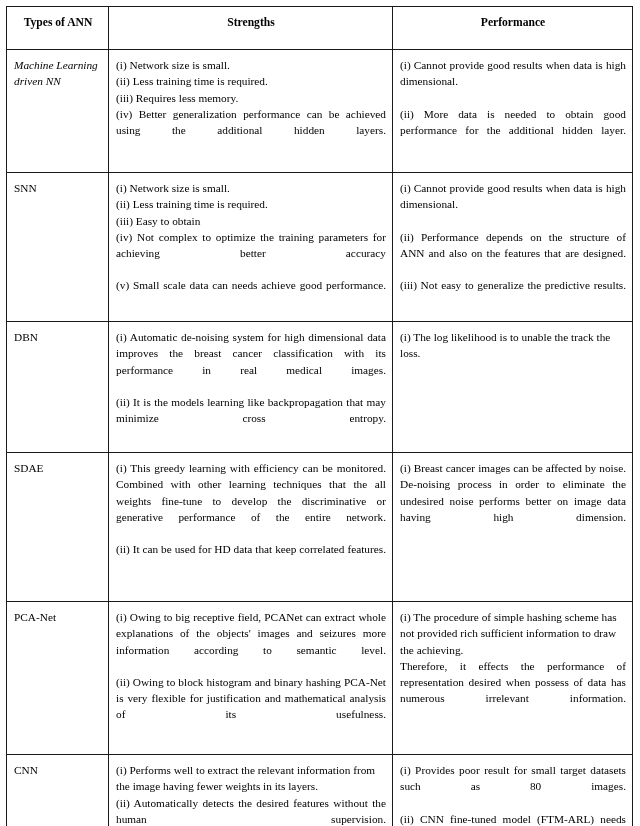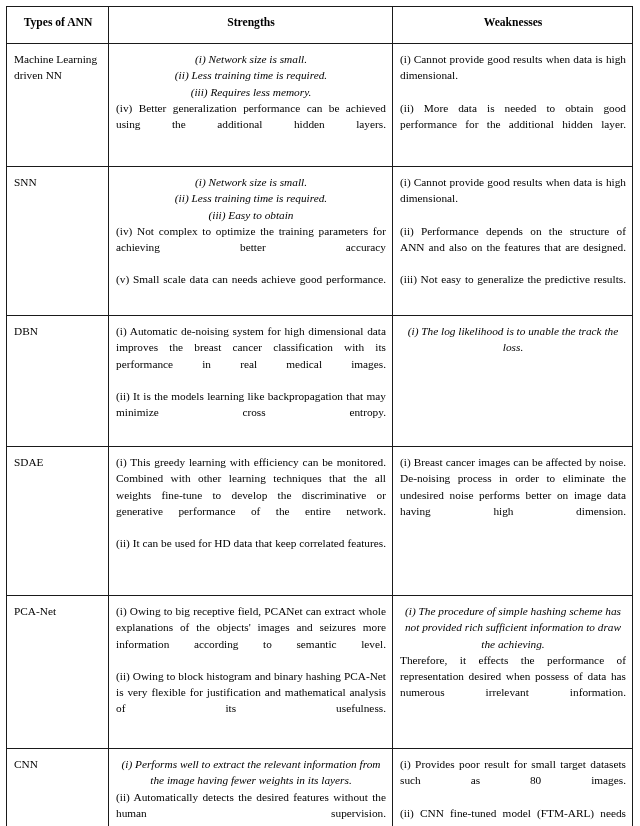--- a/index.html
+++ b/index.html
@@ -38,21 +38,21 @@
     vertical-align: top;
     padding: 7px 6px 7px 7px;
     font-size: 11.3px;
     line-height: 1.42;
   }
   table.ann-table th {
     text-align: center;
     font-weight: bold;
     font-size: 11.6px;
     padding-top: 8px;
-    padding-bottom: 12px;
+    padding-bottom: 18px;
     vertical-align: top;
   }
   td.type-cell {
     text-align: left;
     white-space: normal;
     word-spacing: 0;
   }
   td.text-cell {
     text-align: justify;
     text-justify: inter-word;
@@ -63,43 +63,43 @@
     display: block;
   }
   
   td.text-cell .ln { text-align: justify; }
   td.text-cell .ln:after {
     content: "";
     display: inline-block;
     width: 100%;
   }
   td.text-cell .ln.nojust:after { content: none; }
-  td.text-cell .ln.nojust { text-align: center; font-style: italic; }
-  .row-pad-1 { height: 108px; }
+  td.text-cell .ln.nojust { text-align: left; }
+  .row-pad-1 { height: 108px; font-style: italic; }
   .row-pad-2 { height: 134px; }
   .row-pad-3 { height: 116px; }
   .row-pad-4 { height: 134px; }
   .row-pad-5 { height: 138px; }
   .row-pad-6 { height: 136px; }
 </style>
 </head>
 <body>
 
 <div class="page">
   <table class="ann-table">
     <colgroup>
       <col class="c1">
         <col class="c2">
         <col class="c3">
     </colgroup>
     <thead>
       <tr>
         <th>Types of ANN</th>
         <th>Strengths</th>
-        <th>Weaknesses</th>
+        <th>Performance</th>
       </tr>
     </thead>
     <tbody>
       <tr>
         <td class="type-cell row-pad-1">
           <span class="ln">Machine Learning driven NN</span>
         </td>
         <td class="text-cell">
           <span class="ln nojust">(i) Network size is small.</span>
           <span class="ln nojust">(ii) Less training time is required.</span>

